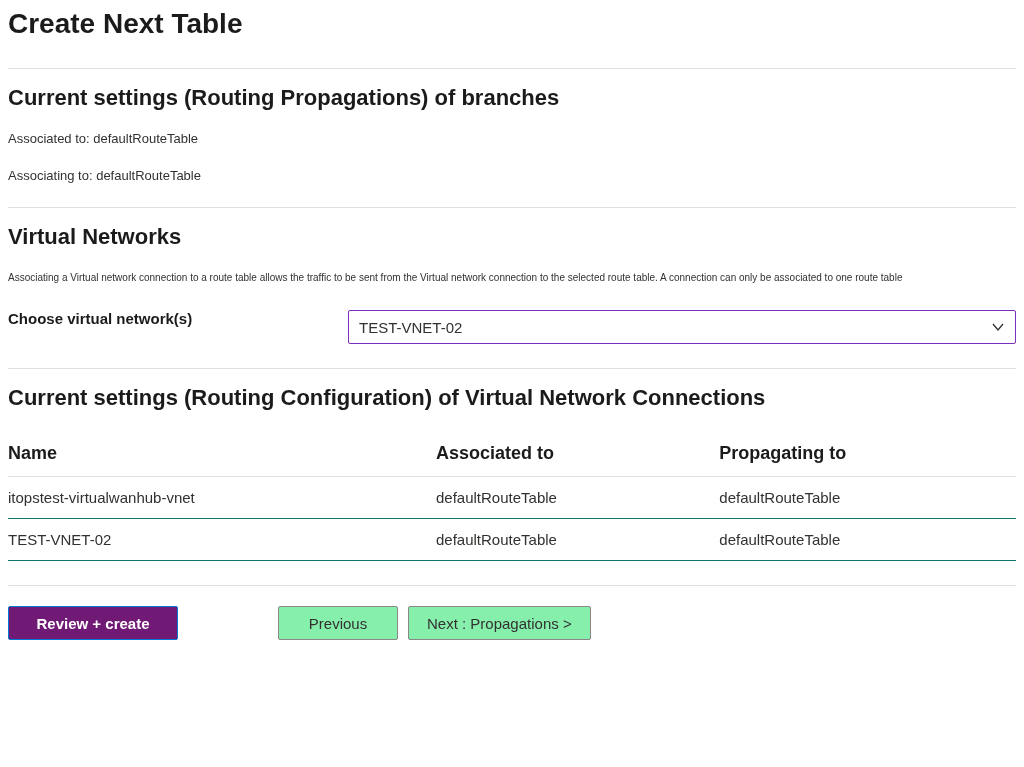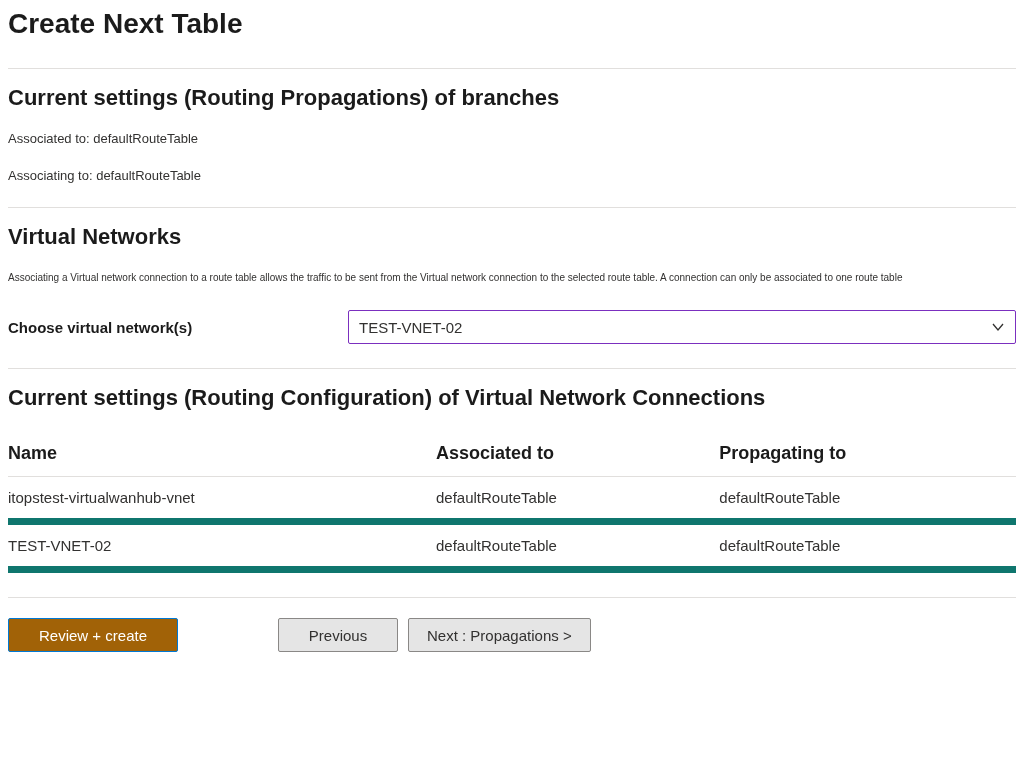--- a/index.html
+++ b/index.html
@@ -33,21 +33,21 @@
     margin-bottom: 22px;
   }
   .description {
     font-size: 10px;
     color: #323130;
     margin-bottom: 24px;
     line-height: 1.6;
   }
   .form-row {
     display: flex;
-    align-items: center;
+    align-items: flex-start;
     margin-bottom: 24px;
   }
   .form-label {
     flex: 0 0 340px;
     font-size: 15px;
     font-weight: 600;
     color: #1b1b1b;
   }
   .dropdown {
     flex: 1;
@@ -78,21 +78,21 @@
     text-align: left;
     font-weight: 600;
     font-size: 18px;
     padding: 12px 8px 12px 0;
     border-bottom: 1px solid #e1dfdd;
     color: #1b1b1b;
   }
   td {
     font-size: 15px;
     padding: 12px 8px 12px 0;
-    border-bottom: 7px solid #0f766e;
+    border-bottom: 1px solid #0f766e;
     color: #323130;
   }
   .footer {
     border-top: 1px solid #e1dfdd;
     padding-top: 20px;
     margin-top: 10px;
     display: flex;
     gap: 10px;
   }
   .btn {
@@ -100,28 +100,28 @@
     padding: 0 18px;
     font-size: 15px;
     font-family: inherit;
     border-radius: 2px;
     cursor: pointer;
     display: inline-flex;
     align-items: center;
     justify-content: center;
   }
   .btn-primary {
-    background: #a16207;
+    background: #701a75;
     color: #ffffff;
     border: 1px solid #0078d4;
-    font-weight: 400;
+    font-weight: 700;
     min-width: 170px;
   }
   .btn-secondary {
-    background: #e5e5e5;
+    background: #86efac;
     color: #323130;
     border: 1px solid #8a8886;
     min-width: 120px;
   }
   .footer-gap {
     width: 80px;
   }
 </style>
 </head>
 <body>

